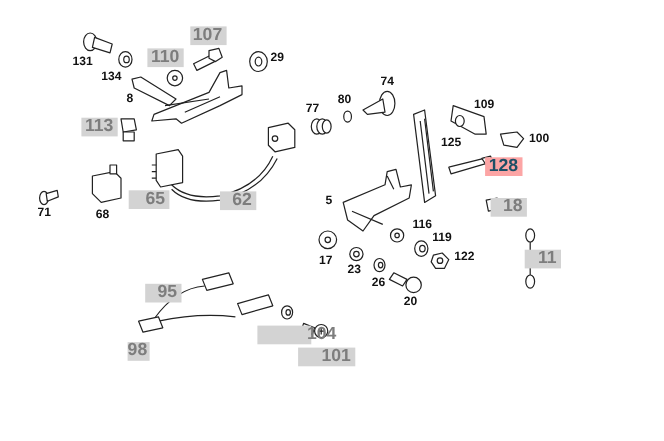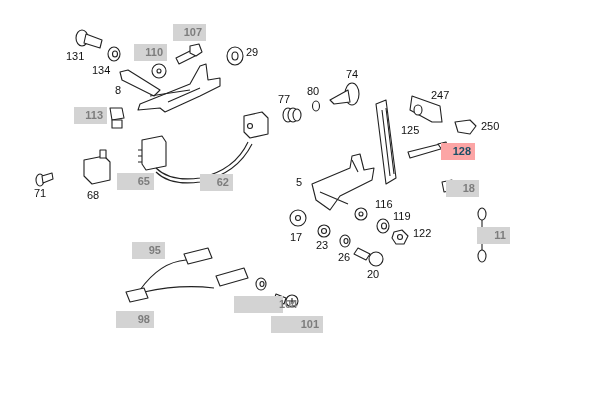--- a/index.html
+++ b/index.html
@@ -1,19 +1,19 @@
 <!DOCTYPE html>
 <html><head>
 <meta charset="utf-8">
 <style>
   html, body { margin:0; padding:0; background:#ffffff; }
   body { width:604px; height:401px; position:relative; overflow:hidden; font-family:"Liberation Sans", sans-serif; }
   #diagram { position:absolute; left:0; top:0; width:604px; height:401px; }
-  .lbl { position:absolute; font-weight:normal; font-size:11px; color:#111; line-height:13px; white-space:nowrap; }
-  .box { position:absolute; font-weight:bold; font-size:11px; line-height:16px; text-align:right; padding-right:4px; box-sizing:border-box; height:17px; }
+  .lbl { position:absolute; font-weight:bold; font-size:11px; color:#111; line-height:13px; white-space:nowrap; }
+  .box { position:absolute; font-weight:bold; font-size:16px; line-height:16px; text-align:right; padding-right:4px; box-sizing:border-box; height:17px; }
   .box.gray { background:#d3d3d3; color:#7d7d7d; }
   .box.blue { background:#fca5a5; color:#1b4f66; }
   svg .p { fill:#fff; stroke:#222; stroke-width:1.1; stroke-linejoin:round; }
   svg .l { fill:none; stroke:#222; stroke-width:1.1; }
 </style>
 </head>
 <body>
 
 <div id="diagram">
   <svg width="604" height="401">
@@ -184,35 +184,35 @@
   <div class="lbl" style="left:66px;top:50px;">131</div>
   <div class="lbl" style="left:92px;top:64px;">134</div>
   <div class="box gray" style="left:134px;top:44px;width:33px;">110</div>
   <div class="box gray" style="left:173px;top:24px;width:33px;">107</div>
   <div class="lbl" style="left:246px;top:46px;">29</div>
   <div class="lbl" style="left:115px;top:84px;">8</div>
   <div class="box gray" style="left:74px;top:107px;width:33px;">113</div>
   <div class="lbl" style="left:278px;top:93px;">77</div>
   <div class="lbl" style="left:307px;top:85px;">80</div>
   <div class="lbl" style="left:346px;top:68px;text-align:right;">74</div>
-  <div class="lbl" style="left:431px;top:89px;">247</div>
+  <div class="lbl" style="left:431px;top:89px;">109</div>
   <div class="lbl" style="left:401px;top:124px;">125</div>
-  <div class="lbl" style="left:481px;top:120px;">250</div>
+  <div class="lbl" style="left:481px;top:120px;">100</div>
   <div class="box blue" style="left:441px;top:143px;width:34px;">128</div>
   <div class="box gray" style="left:117px;top:173px;width:37px;">65</div>
   <div class="box gray" style="left:200px;top:174px;width:33px;">62</div>
   <div class="lbl" style="left:34px;top:187px;">71</div>
   <div class="lbl" style="left:87px;top:189px;">68</div>
   <div class="lbl" style="left:296px;top:176px;">5</div>
   <div class="box gray" style="left:446px;top:180px;width:33px;">18</div>
   <div class="lbl" style="left:375px;top:198px;">116</div>
   <div class="lbl" style="left:393px;top:210px;">119</div>
   <div class="lbl" style="left:413px;top:227px;text-align:center;">122</div>
   <div class="lbl" style="left:290px;top:231px;">17</div>
   <div class="lbl" style="left:316px;top:239px;">23</div>
   <div class="lbl" style="left:338px;top:251px;">26</div>
   <div class="lbl" style="left:367px;top:268px;">20</div>
   <div class="box gray" style="left:477px;top:227px;width:33px;">11</div>
-  <div class="box gray" style="left:132px;top:242px;width:33px;">95</div>
-  <div class="box gray" style="left:116px;top:311px;width:38px;">98</div>
+  <div class="box gray" style="left:132px;top:258px;width:33px;">95</div>
+  <div class="box gray" style="left:116px;top:311px;width:20px;">98</div>
   <div class="box gray" style="left:234px;top:296px;width:33px;padding-left:45px;">104</div>
   <div class="box gray" style="left:271px;top:316px;width:52px;">101</div>
 </div>
 
 </body></html>

